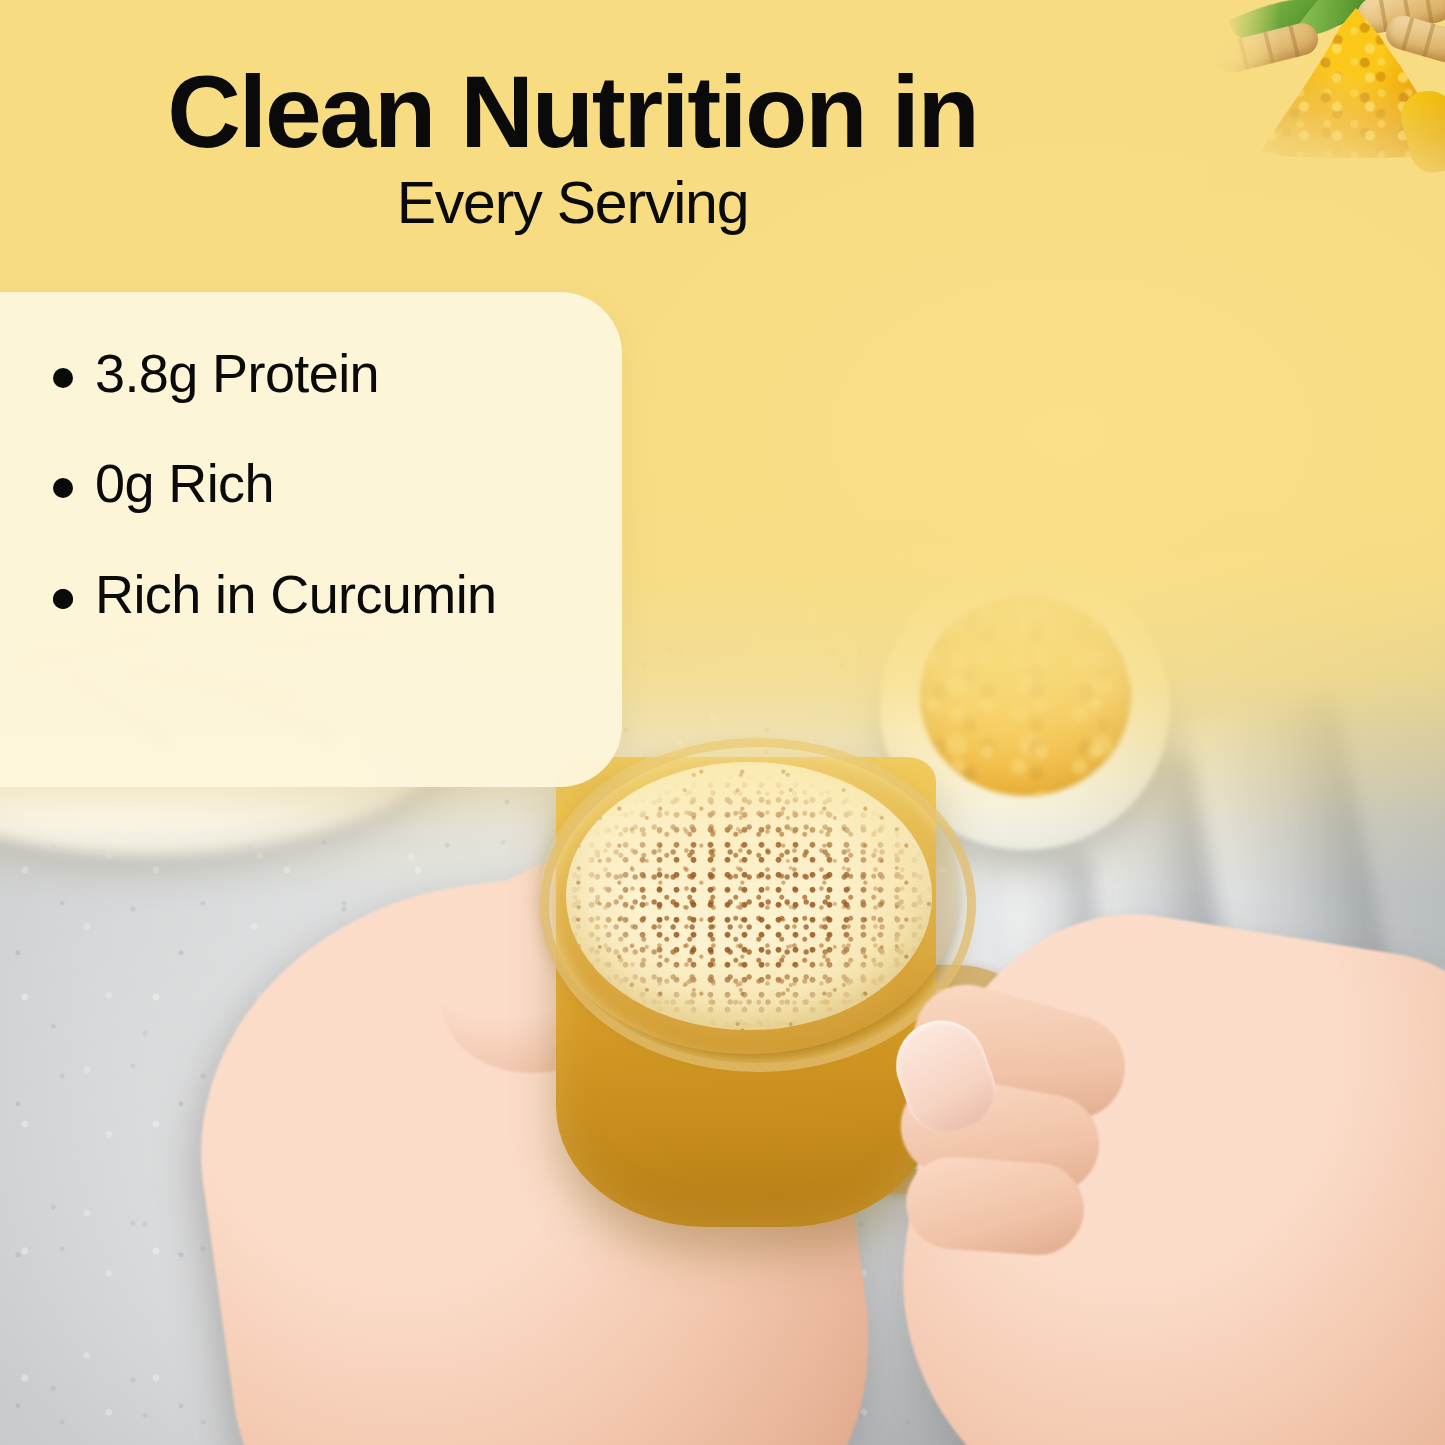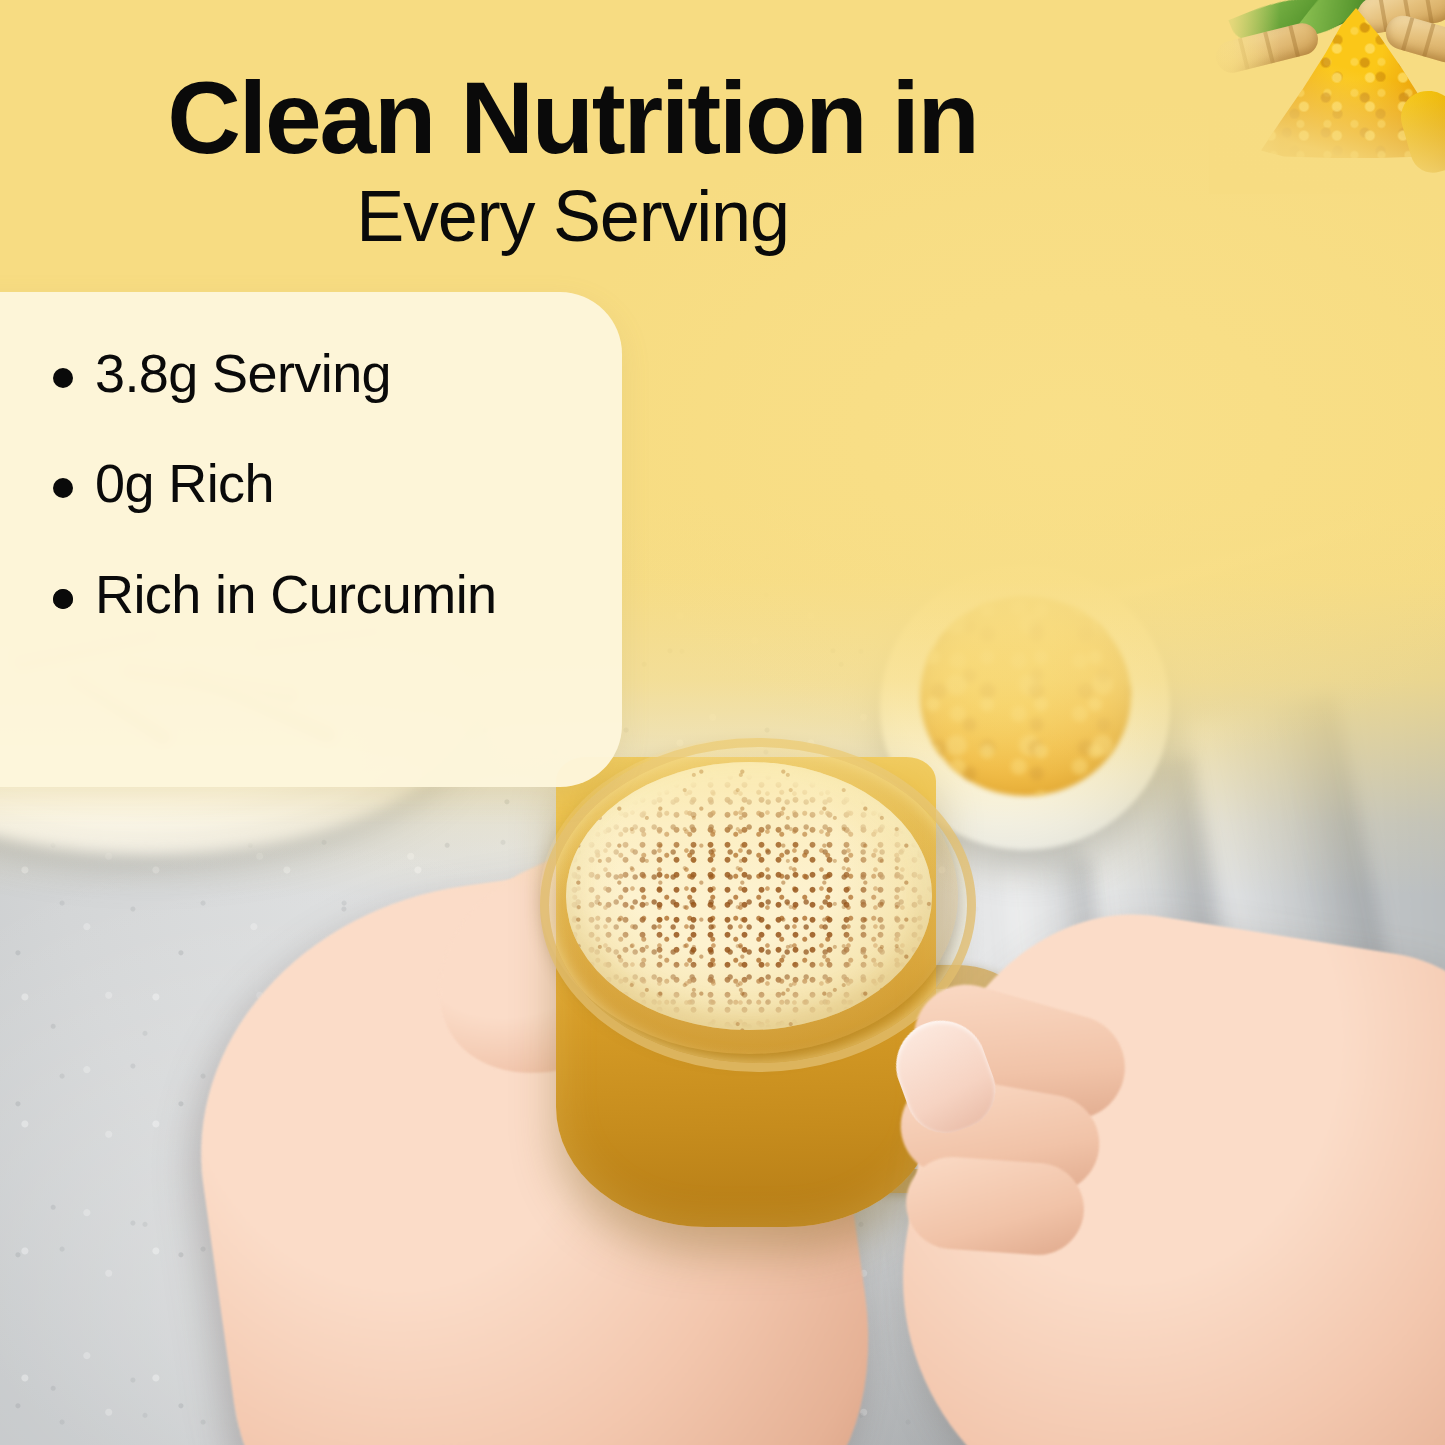--- a/index.html
+++ b/index.html
@@ -259,29 +259,29 @@
   }
   .turmeric-fade{
     position:absolute;right:0;top:0;width:236px;height:200px;
     background:
       linear-gradient(195deg, rgba(247,220,130,0) 38%, rgba(247,220,130,.85) 72%, #f7dc82 92%),
       linear-gradient(90deg, #f7dc82 0%, rgba(247,220,130,.82) 10%, rgba(247,220,130,0) 30%);
   }
 
   
   .heading{
-    position:absolute;left:0;top:66px;width:1145px;text-align:center;
+    position:absolute;left:0;top:60px;width:1145px;text-align:center;
     color:#0a0a0a;
   }
   .title{
     font-size:102px;font-weight:700;line-height:1.02;
     letter-spacing:-2.2px;margin:0;
   }
   .subtitle{
-    font-size:72px;font-weight:400;line-height:1.06;
+    font-size:59px;font-weight:400;line-height:1.06;
     letter-spacing:-1.2px;margin:8px 0 0 0;
   }
 
   
   .benefits{
     position:absolute;left:-60px;top:292px;width:682px;height:495px;
     background:rgba(253,246,219,.955);
     border-radius:0 62px 62px 0;
     box-shadow:0 10px 30px rgba(170,150,90,.14);
     padding:0;
@@ -376,21 +376,21 @@
 
   <div class="heading">
     <h1 class="title">Clean Nutrition in</h1>
     <div class="subtitle">Every Serving</div>
   </div>
 
   <div class="benefits">
     <ul class="benefit-list">
       <li class="benefit-item">
         <span class="dot"></span>
-        <span>3.8g Serving</span>
+        <span>3.8g Protein</span>
       </li>
       <li class="benefit-item">
         <span class="dot"></span>
         <span>0g Rich</span>
       </li>
       <li class="benefit-item">
         <span class="dot"></span>
       </li>
       <li class="benefit-item">
         <span class="dot"></span>

